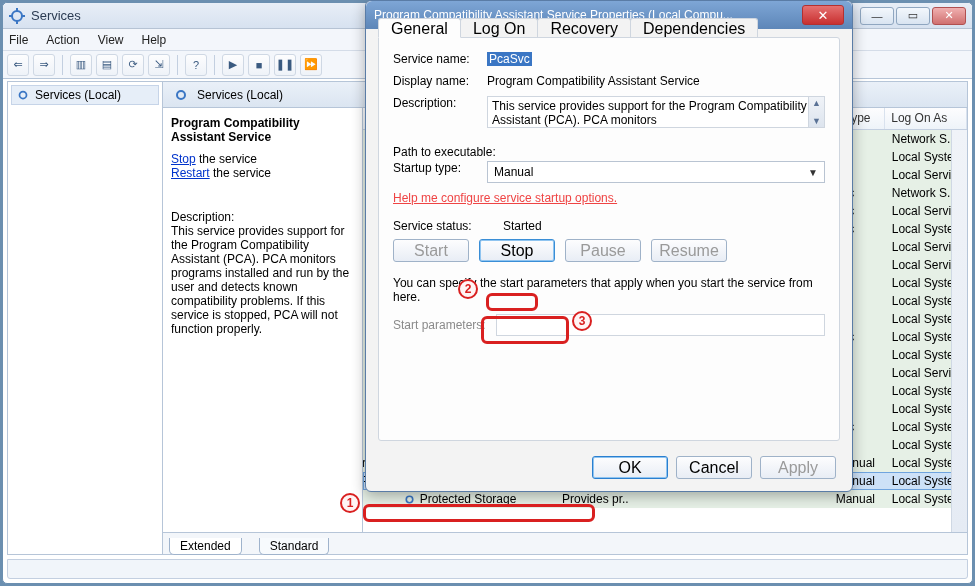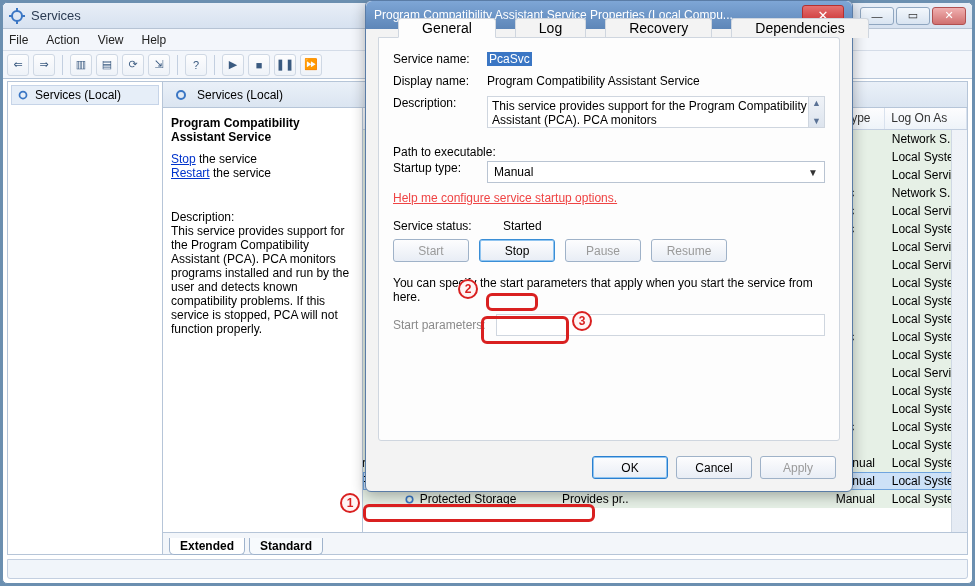--- a/index.html
+++ b/index.html
@@ -151,21 +151,21 @@
 .col-name { width:242px;justify-content:center; }
 .col-desc { width:90px; }
 .col-status { width:58px; }
 .col-startup { width:68px; }
 .col-logon { width:100px; }
 
 .bottom-tabs {
   height:22px;
   display:flex; align-items:flex-end;
   border-top:1px solid #b6c5d8;
-  padding-left:6px; gap:4px; background:#f3f6fa;font-weight:bold;
+  padding-left:6px; gap:17px; background:#f3f6fa;
 }
 .bottom-tabs .tab {
   border:1px solid #9fb3cc; border-top:none;
   padding:1px 10px; font-size:12px; background:#f7fafd;
   border-radius:0 0 5px 5px;
   position:relative; top:1px;
 }
 .bottom-tabs .tab.active { background:#fff; }
 
 .statusbar {
@@ -200,24 +200,23 @@
 .dtabs {
   position:absolute; left:12px; top:36px; right:12px; bottom:50px;
   background:#fdfdfd; border:1px solid #cfd6df;
   border-radius:0 3px 3px 3px;
 }
 .dtab-strip {
   position:absolute; left:12px; top:18px; height:20px; display:flex;
 }
 .dtab-strip .dtab {
   border:1px solid #cfd6df; border-bottom:none;
-  padding:1px 23px; font-size:14px; background:#f3f3f3;
+  padding:1px 12px; font-size:16px; background:#f3f3f3;
   position:relative; top:-1px; border-radius:3px 3px 0 0;
   margin-right:-1px;
-  margin-left:20px;
 }
 .dtab-strip .dtab.active { background:#fdfdfd; z-index:2; border-bottom:1px solid #fdfdfd; }
 
 .dbody { position:absolute; inset:14px; font-size:12px; }
 .frow { display:flex; margin-bottom:8px; }
 .frow .lbl { width:94px; }
 .frow .val { flex:1; }
 .selname { background:#3a76c4; color:#fff; padding:0 2px; }
 .descbox {
   flex:1; height:32px; border:1px solid #cfd6df;
@@ -232,21 +231,21 @@
   display:flex; align-items:center; padding:0 6px; justify-content:space-between;
 }
 .sel-startup .chev { color:#333; font-size:10px; }
 
 .link { color:#ef4444; text-decoration:underline; }
 
 .svcbtns { display:flex; gap:10px; margin-top:6px; }
 .svcbtns button, .dialog-buttons button {
   width:76px; height:23px; border:1px solid #9fb2c8;
   background:linear-gradient(#fdfdfe,#e8edf5);
-  border-radius:3px; font-family:inherit; font-size:12px;
+  border-radius:3px; font-family:inherit; font-size:16px;
 }
 .svcbtns button.dis, .dialog-buttons button.dis { color:#9a9a9a; }
 .svcbtns button.stop { border:1px solid #3a8ed6; box-shadow:0 0 0 1px #8fc4f0 inset; }
 
 .dialog-buttons {
   position:absolute; right:16px; bottom:12px; display:flex; gap:8px;
 }
 .dialog-buttons .ok { border:1px solid #2a7fd0; box-shadow:0 0 0 1px #8fc4f0 inset; }
 
 .startparam {

